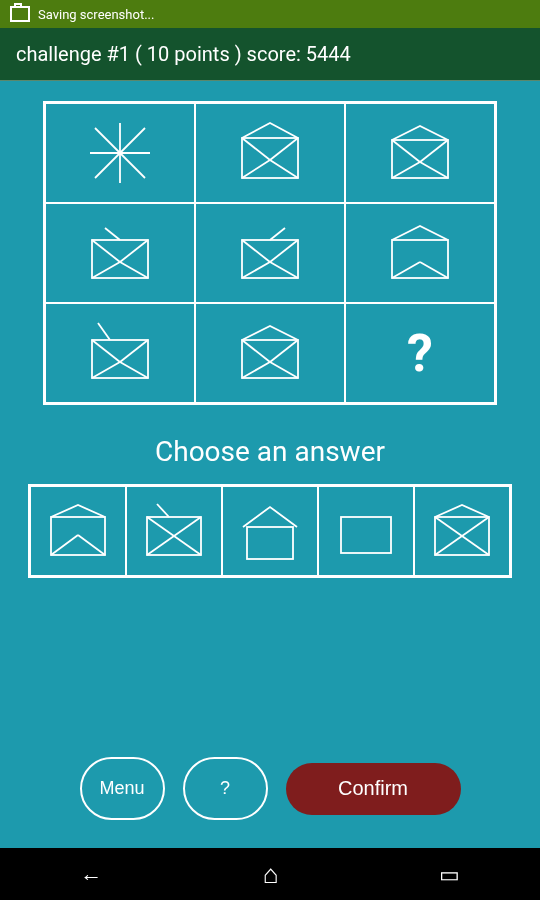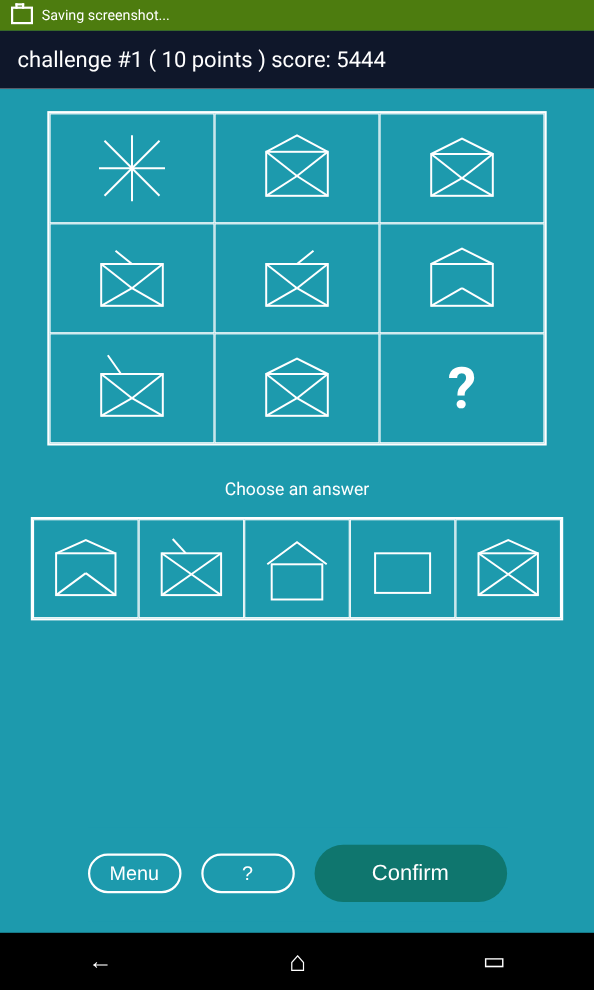--- a/index.html
+++ b/index.html
@@ -21,21 +21,21 @@
       padding: 4px 10px;
       display: flex;
       align-items: center;
       gap: 8px;
       height: 28px;
       flex-shrink: 0;
     }
 
     
     #header {
-      background: #0f172a;
+      background: #14532d;
       padding: 14px 16px;
       border-bottom: 1px solid rgba(255,255,255,0.3);
       flex-shrink: 0;
     }
     #header-text {
       color: #fff;
       font-size: 20px;
       font-weight: 400;
     }
 
@@ -69,21 +69,21 @@
     }
     .question-mark {
       color: #fff;
       font-size: 52px;
       font-weight: bold;
     }
 
     
     #choose-label {
       color: #fff;
-      font-size: 16px;
+      font-size: 28px;
       margin-bottom: 16px;
     }
 
     
     #answer-options {
       border: 2px solid #fff;
       display: flex;
       flex-direction: row;
     }
     .answer-cell {
@@ -112,29 +112,29 @@
       flex-shrink: 0;
       background: #1d9aad;
     }
     .round-btn {
       border-radius: 50px;
       border: 2px solid #fff;
       background: transparent;
       color: #fff;
       font-size: 18px;
       width: 85px;
-      height: 36px;
+      height: 63px;
       cursor: pointer;
       display: flex;
       align-items: center;
       justify-content: center;
     }
     #confirm-btn {
       border-radius: 50px;
-      background: #0f766e;
+      background: #7f1d1d;
       border: none;
       color: #fff;
       font-size: 20px;
       font-weight: 500;
       width: 175px;
       height: 52px;
       cursor: pointer;
     }
 
     

